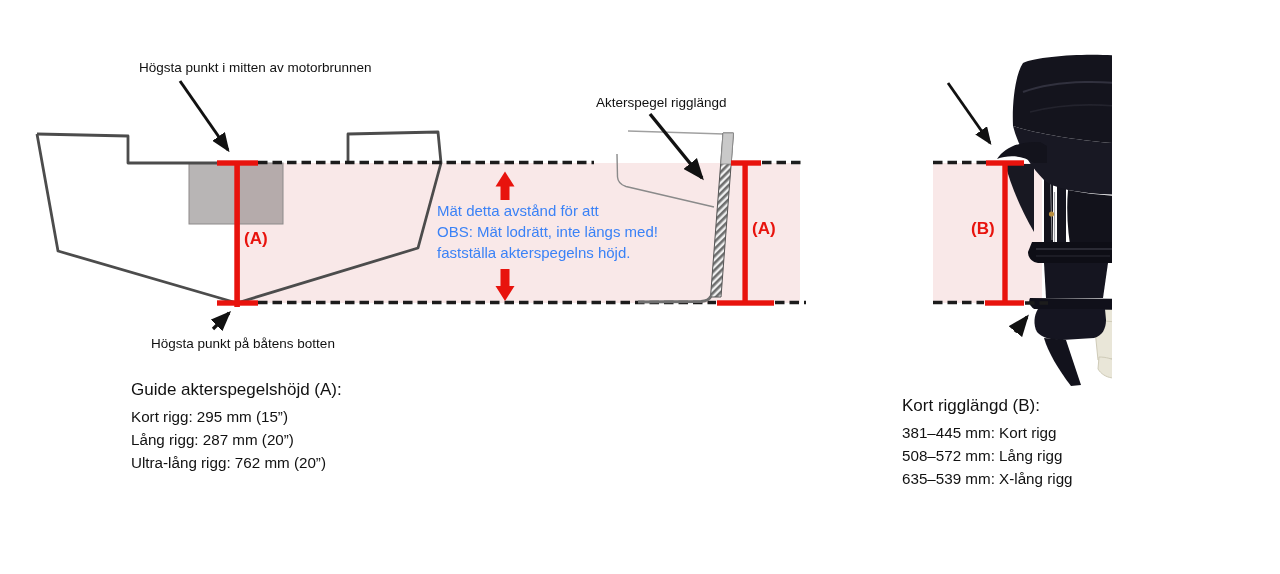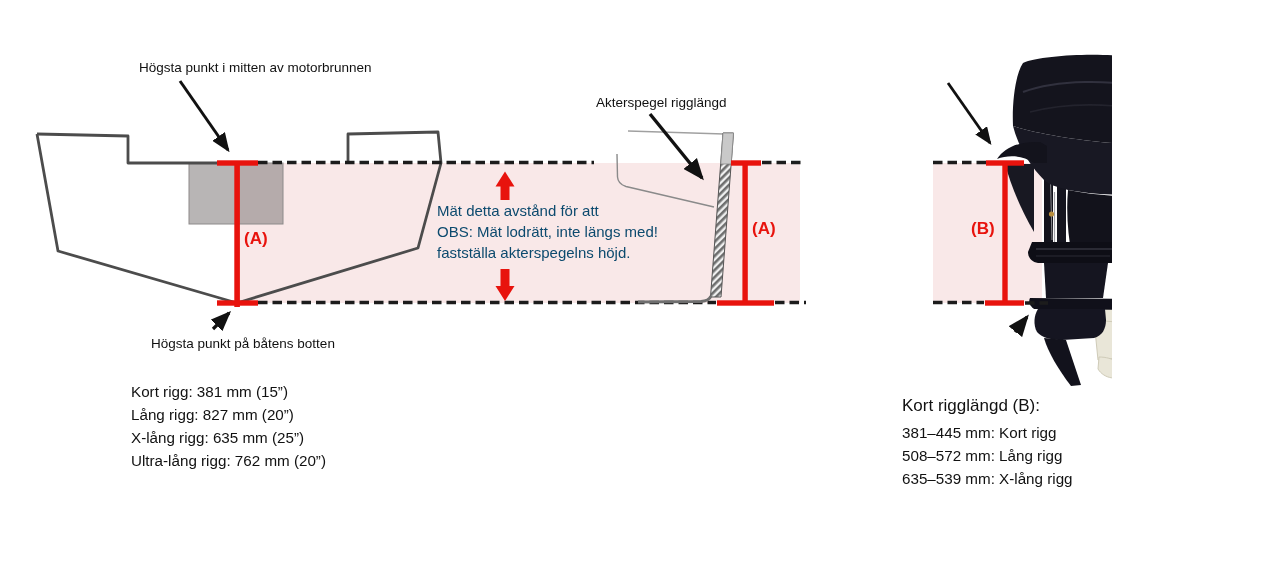--- a/index.html
+++ b/index.html
@@ -1,20 +1,20 @@
 <!DOCTYPE html>
 <html><head>
 <meta charset="utf-8">
 <style>
   html,body{margin:0;padding:0;background:#ffffff;}
   .stage{position:relative;width:1112px;height:574px;background:#fff;overflow:hidden;
          font-family:"Liberation Sans",sans-serif;color:#111;}
   .stage svg{position:absolute;left:0;top:0;}
   .lbl{position:absolute;font:400 13.5px/1.25 "Liberation Sans",sans-serif;color:#111;white-space:nowrap;}
-  .note{position:absolute;font:500 15px/21px "Liberation Sans",sans-serif;color:#0c4a6e;white-space:nowrap;}
+  .note{position:absolute;font:500 15px/21px "Liberation Sans",sans-serif;color:#3b82f6;white-space:nowrap;}
   .dim{position:absolute;font:700 17px/1 "Liberation Sans",sans-serif;color:#e8130d;white-space:nowrap;}
   .guide{position:absolute;white-space:nowrap;}
   .guide-h{font:400 17px/20px "Liberation Sans",sans-serif;margin-bottom:5px;}
   .guide-i{font:400 15.2px/23px "Liberation Sans",sans-serif;}
 </style>
 </head>
 <body>
 
 <div class="stage">
 
@@ -146,23 +146,23 @@
 
   <div class="dim" style="left:244px;top:230px">(A)</div>
 
   <div class="dim" style="left:752px;top:220px">(A)</div>
 
   <div class="dim" style="left:971px;top:220px">(B)</div>
 
   <div class="lbl" style="left:151px;top:336px">Högsta punkt på båtens botten</div>
 
   <div class="guide" style="left:131px;top:380px">
-    <div class="guide-i">Kort rigg: 381 mm (15”)</div>
-    <div class="guide-i">Lång rigg: 827 mm (20”)</div>
-    <div class="guide-i">X-lång rigg: 635 mm (25”)</div>
+    <div class="guide-h">Guide akterspegelshöjd (A):</div>
+    <div class="guide-i">Kort rigg: 295 mm (15”)</div>
+    <div class="guide-i">Lång rigg: 287 mm (20”)</div>
     <div class="guide-i">Ultra-lång rigg: 762 mm (20”)</div>
   </div>
 
   <div class="guide" style="left:902px;top:396px">
     <div class="guide-h">Kort rigglängd (B):</div>
     <div class="guide-i">381–445 mm: Kort rigg</div>
     <div class="guide-i">508–572 mm: Lång rigg</div>
     <div class="guide-i">635–539 mm: X-lång rigg</div>
   </div>
 

